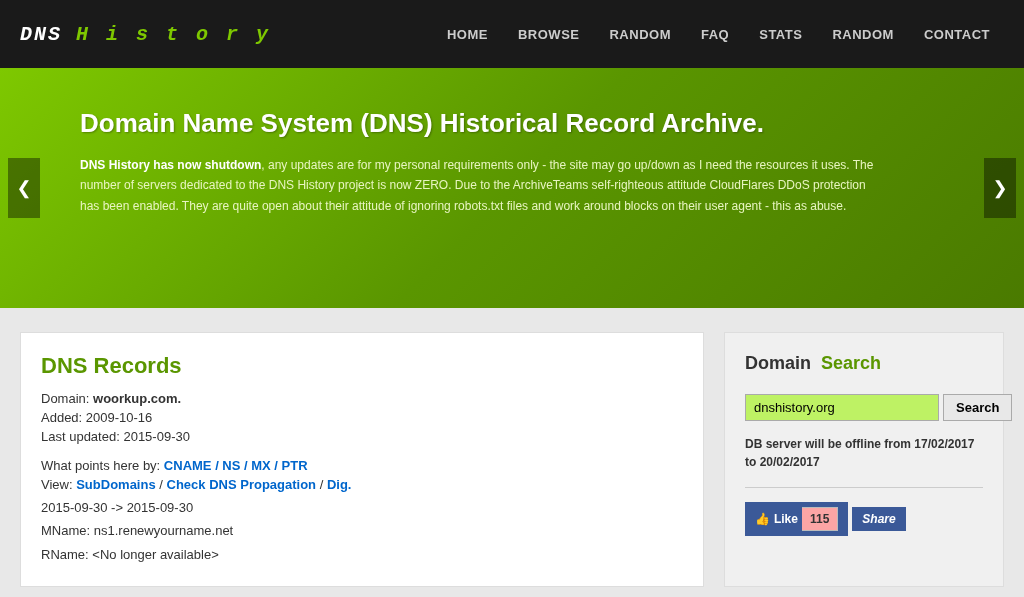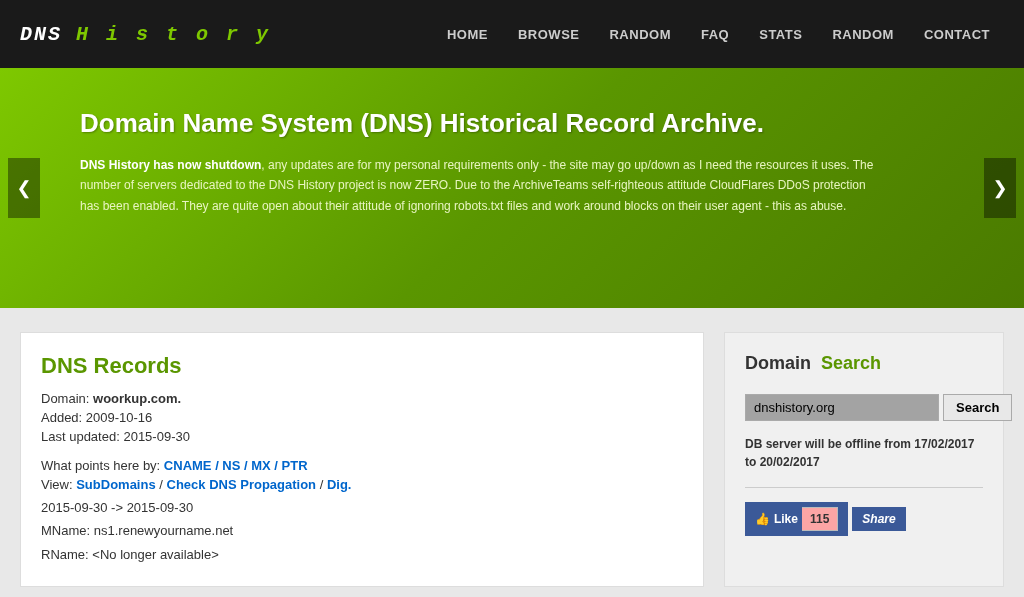--- a/index.html
+++ b/index.html
@@ -151,21 +151,21 @@
     #search-row {
       display: flex;
       gap: 4px;
       margin-bottom: 14px;
     }
     #search-input {
       flex: 1;
       padding: 5px 8px;
       border: 1px solid #aaa;
       font-size: 13px;
-      background: #a3a3a3;
+      background: #bef264;
     }
     #search-button {
       padding: 5px 12px;
       background: #e8e8e8;
       border: 1px solid #aaa;
       font-size: 13px;
       cursor: pointer;
       font-weight: bold;
     }
     #db-notice {

